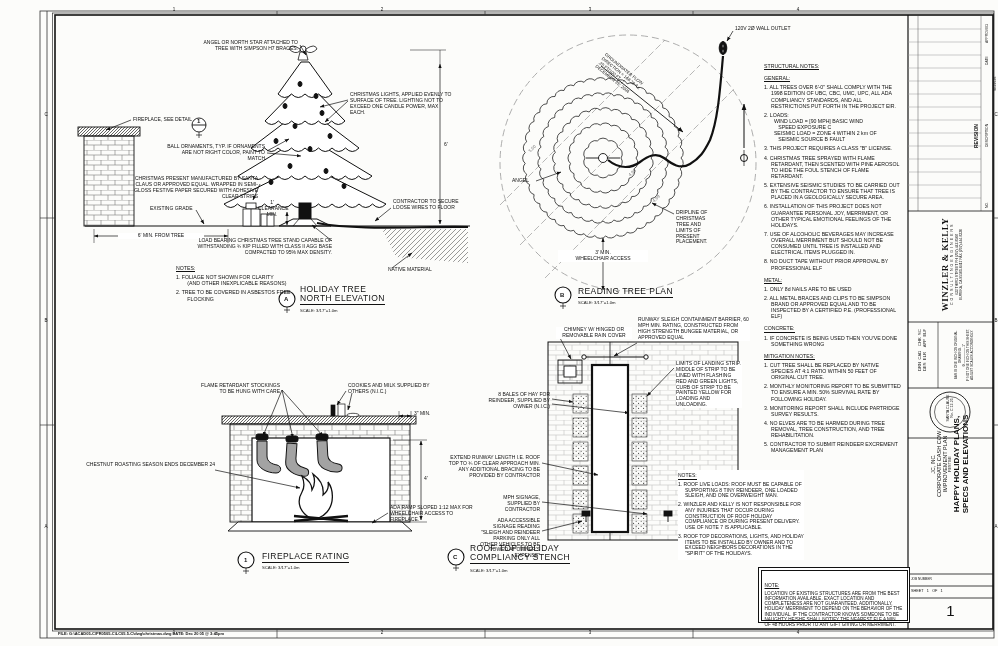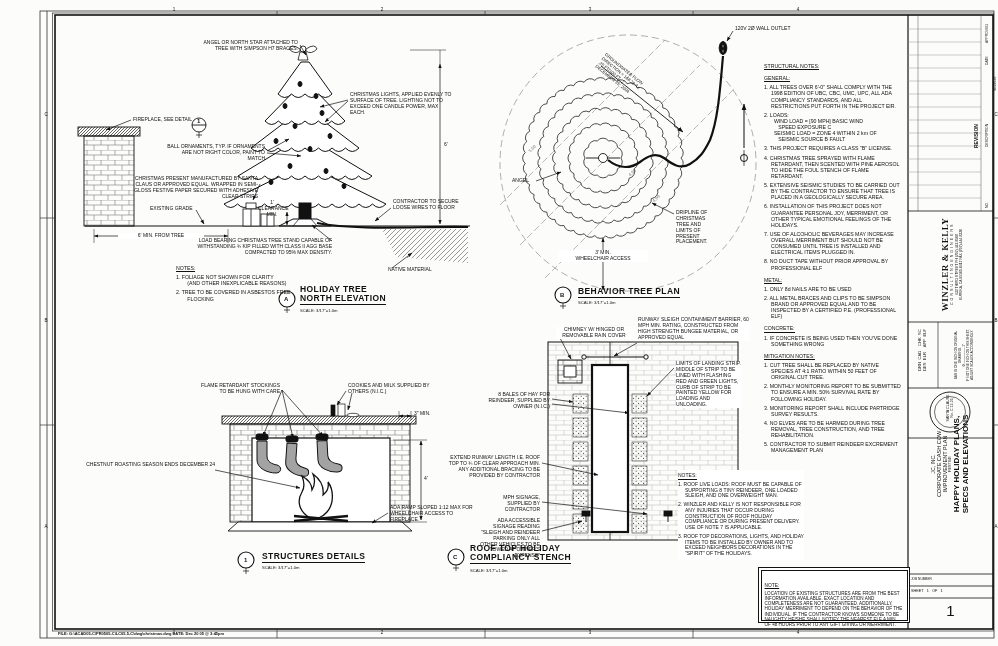--- a/index.html
+++ b/index.html
@@ -2,21 +2,21 @@
 <html><head>
 <meta charset="utf-8">
 <style>
   html,body{margin:0;padding:0;background:#9a9a9a;}
   #sheet{position:relative;width:998px;height:646px;background:#fcfcfa;overflow:hidden;
          font-family:"Liberation Sans",sans-serif;color:#111;}
   svg.lines{position:absolute;left:0;top:0;}
   .lbl{position:absolute;font-size:5px;line-height:1.18;letter-spacing:0;}
   .pre{white-space:pre-line;}
   .r{text-align:right;} .c{text-align:center;} .bg{background:#fff;}
-  .dt{position:absolute;font-weight:bold;font-size:8.5px;line-height:1.08;letter-spacing:.4px;
+  .dt{position:absolute;font-weight:normal;font-size:8.5px;line-height:1.08;letter-spacing:.4px;
       border-bottom:1.3px solid #111;padding-bottom:1px;white-space:pre-line;}
   .ds{position:absolute;font-size:4.2px;}
   .tagl{position:absolute;font-weight:bold;font-size:6px;line-height:1;}
   .notescol{position:absolute;font-size:5.2px;line-height:1.18;}
   .nh{display:inline-block;border-bottom:.8px solid #111;margin:3px 0 2px;}
   .note{white-space:pre-line;text-indent:-7px;padding-left:7px;margin:0 0 3px;}
   .gridnum{position:absolute;font-size:4.5px;}
   .rot{transform:rotate(-90deg);}
   #subbox{position:absolute;left:80px;top:563px;width:122px;height:52px;border:1px solid #222;}
   #subbox .inner{position:absolute;inset:2px;border:1px solid #222;text-align:center;}
@@ -340,21 +340,21 @@
 DIRECTION = 148.28 Az.
 .25 FT/100 FT.
 DECEMBER 25, 2004</div>
 <div class="lbl" style="left:512px;top:178px;width:28px">ANGEL</div>
 <div class="lbl" style="left:676px;top:210px;width:36px">DRIPLINE OF CHRISTMAS TREE AND LIMITS OF PRESENT PLACEMENT.</div>
 <div class="lbl c pre bg" style="left:558px;top:250px;width:90px">3' MIN.
 WHEELCHAIR ACCESS</div>
 <div class="lbl" style="left:528px;top:146px;transform:rotate(-45deg);color:#777;font-size:4.3px">5.00</div>
 <div class="lbl" style="left:628px;top:170px;transform:rotate(-45deg);color:#777;font-size:4.3px">4.98</div>
 <div class="lbl" style="left:652px;top:196px;transform:rotate(-45deg);color:#777;font-size:4.3px">4.99</div>
-<div class="dt" style="left:578px;top:287px">BEHAVIOR TREE PLAN</div>
+<div class="dt" style="left:578px;top:287px">READING TREE PLAN</div>
 <div class="ds" style="left:578px;top:300px">SCALE: 3/17"=1.0m</div>
 <div class="tagl" style="left:560px;top:292px">B</div>
 
 <div class="lbl c bg" style="left:556px;top:327px;width:76px">CHIMNEY W/ HINGED OR REMOVABLE RAIN COVER</div>
 <div class="lbl bg" style="left:638px;top:317px;width:112px">RUNWAY SLEIGH CONTAINMENT BARRIER, 60 MPH MIN. RATING, CONSTRUCTED FROM HIGH STRENGTH BUNGEE MATERIAL, OR APPROVED EQUAL</div>
 <div class="lbl bg" style="left:676px;top:361px;width:66px">LIMITS OF LANDING STRIP. MIDDLE OF STRIP TO BE LINED WITH FLASHING RED AND GREEN LIGHTS, CURB OF STRIP TO BE PAINTED YELLOW FOR LOADING AND UNLOADING.</div>
 <div class="lbl r" style="left:488px;top:392px;width:62px">8 BALES OF HAY FOR REINDEER, SUPPLIED BY OWNER (N.I.C.)</div>
 <div class="lbl r" style="left:445px;top:455px;width:95px">EXTEND RUNWAY LENGTH I.E. ROOF TOP TO ¾ OF CLEAR APPROACH MIN. ANY ADDITIONAL BRACING TO BE PROVIDED BY CONTRACTOR</div>
 <div class="lbl r" style="left:478px;top:495px;width:62px">MPH SIGNAGE, SUPPLIED BY CONTRACTOR</div>
 <div class="lbl r" style="left:478px;top:518px;width:62px">ADA ACCESSIBLE SIGNAGE READING "SLEIGH AND REINDEER PARKING ONLY ALL OTHER VEHICLES TO BE TOWED AT OWNER'S EXPENSE"</div>
@@ -370,21 +370,21 @@
 COMPLIANCY STENCH</div>
 <div class="ds" style="left:470px;top:568px">SCALE: 3/17"=1.0m</div>
 <div class="tagl" style="left:453px;top:554px">C</div>
 
 <div class="lbl r" style="left:200px;top:383px;width:80px">FLAME RETARDANT STOCKINGS TO BE HUNG WITH CARE</div>
 <div class="lbl" style="left:348px;top:383px;width:86px">COOKIES AND MILK SUPPLIED BY OTHERS (N.I.C.)</div>
 <div class="lbl" style="left:414px;top:411px">3" MIN.</div>
 <div class="lbl r" style="left:75px;top:462px;width:140px">CHESTNUT ROASTING SEASON ENDS DECEMBER 24</div>
 <div class="lbl" style="left:390px;top:505px;width:84px">ADA RAMP SLOPED 1:12 MAX FOR WHEELCHAIR ACCESS TO FIREPLACE.</div>
 <div class="lbl" style="left:424px;top:476px">4'</div>
-<div class="dt" style="left:262px;top:552px">STRUCTURES DETAILS</div>
+<div class="dt" style="left:262px;top:552px">FIREPLACE RATING</div>
 <div class="ds" style="left:262px;top:565px">SCALE: 3/17"=1.0m</div>
 <div class="tagl" style="left:244px;top:557px">1</div>
 
 <div class="notescol" style="left:764px;top:60px;width:138px">
   <span class="nh">STRUCTURAL NOTES:</span><br>
   <span class="nh">GENERAL:</span>
   <div>
         <div class="note">1. ALL TREES OVER 6'-0" SHALL COMPLY WITH THE 1998 EDITION OF UBC, CBC, UMC, UPC, ALL ADA COMPLIANCY STANDARDS, AND ALL RESTRICTIONS PUT FORTH IN THE PROJECT EIR.</div>
         <div class="note">2. LOADS:
 &nbsp;&nbsp;WIND LOAD = [90 MPH] BASIC WIND

